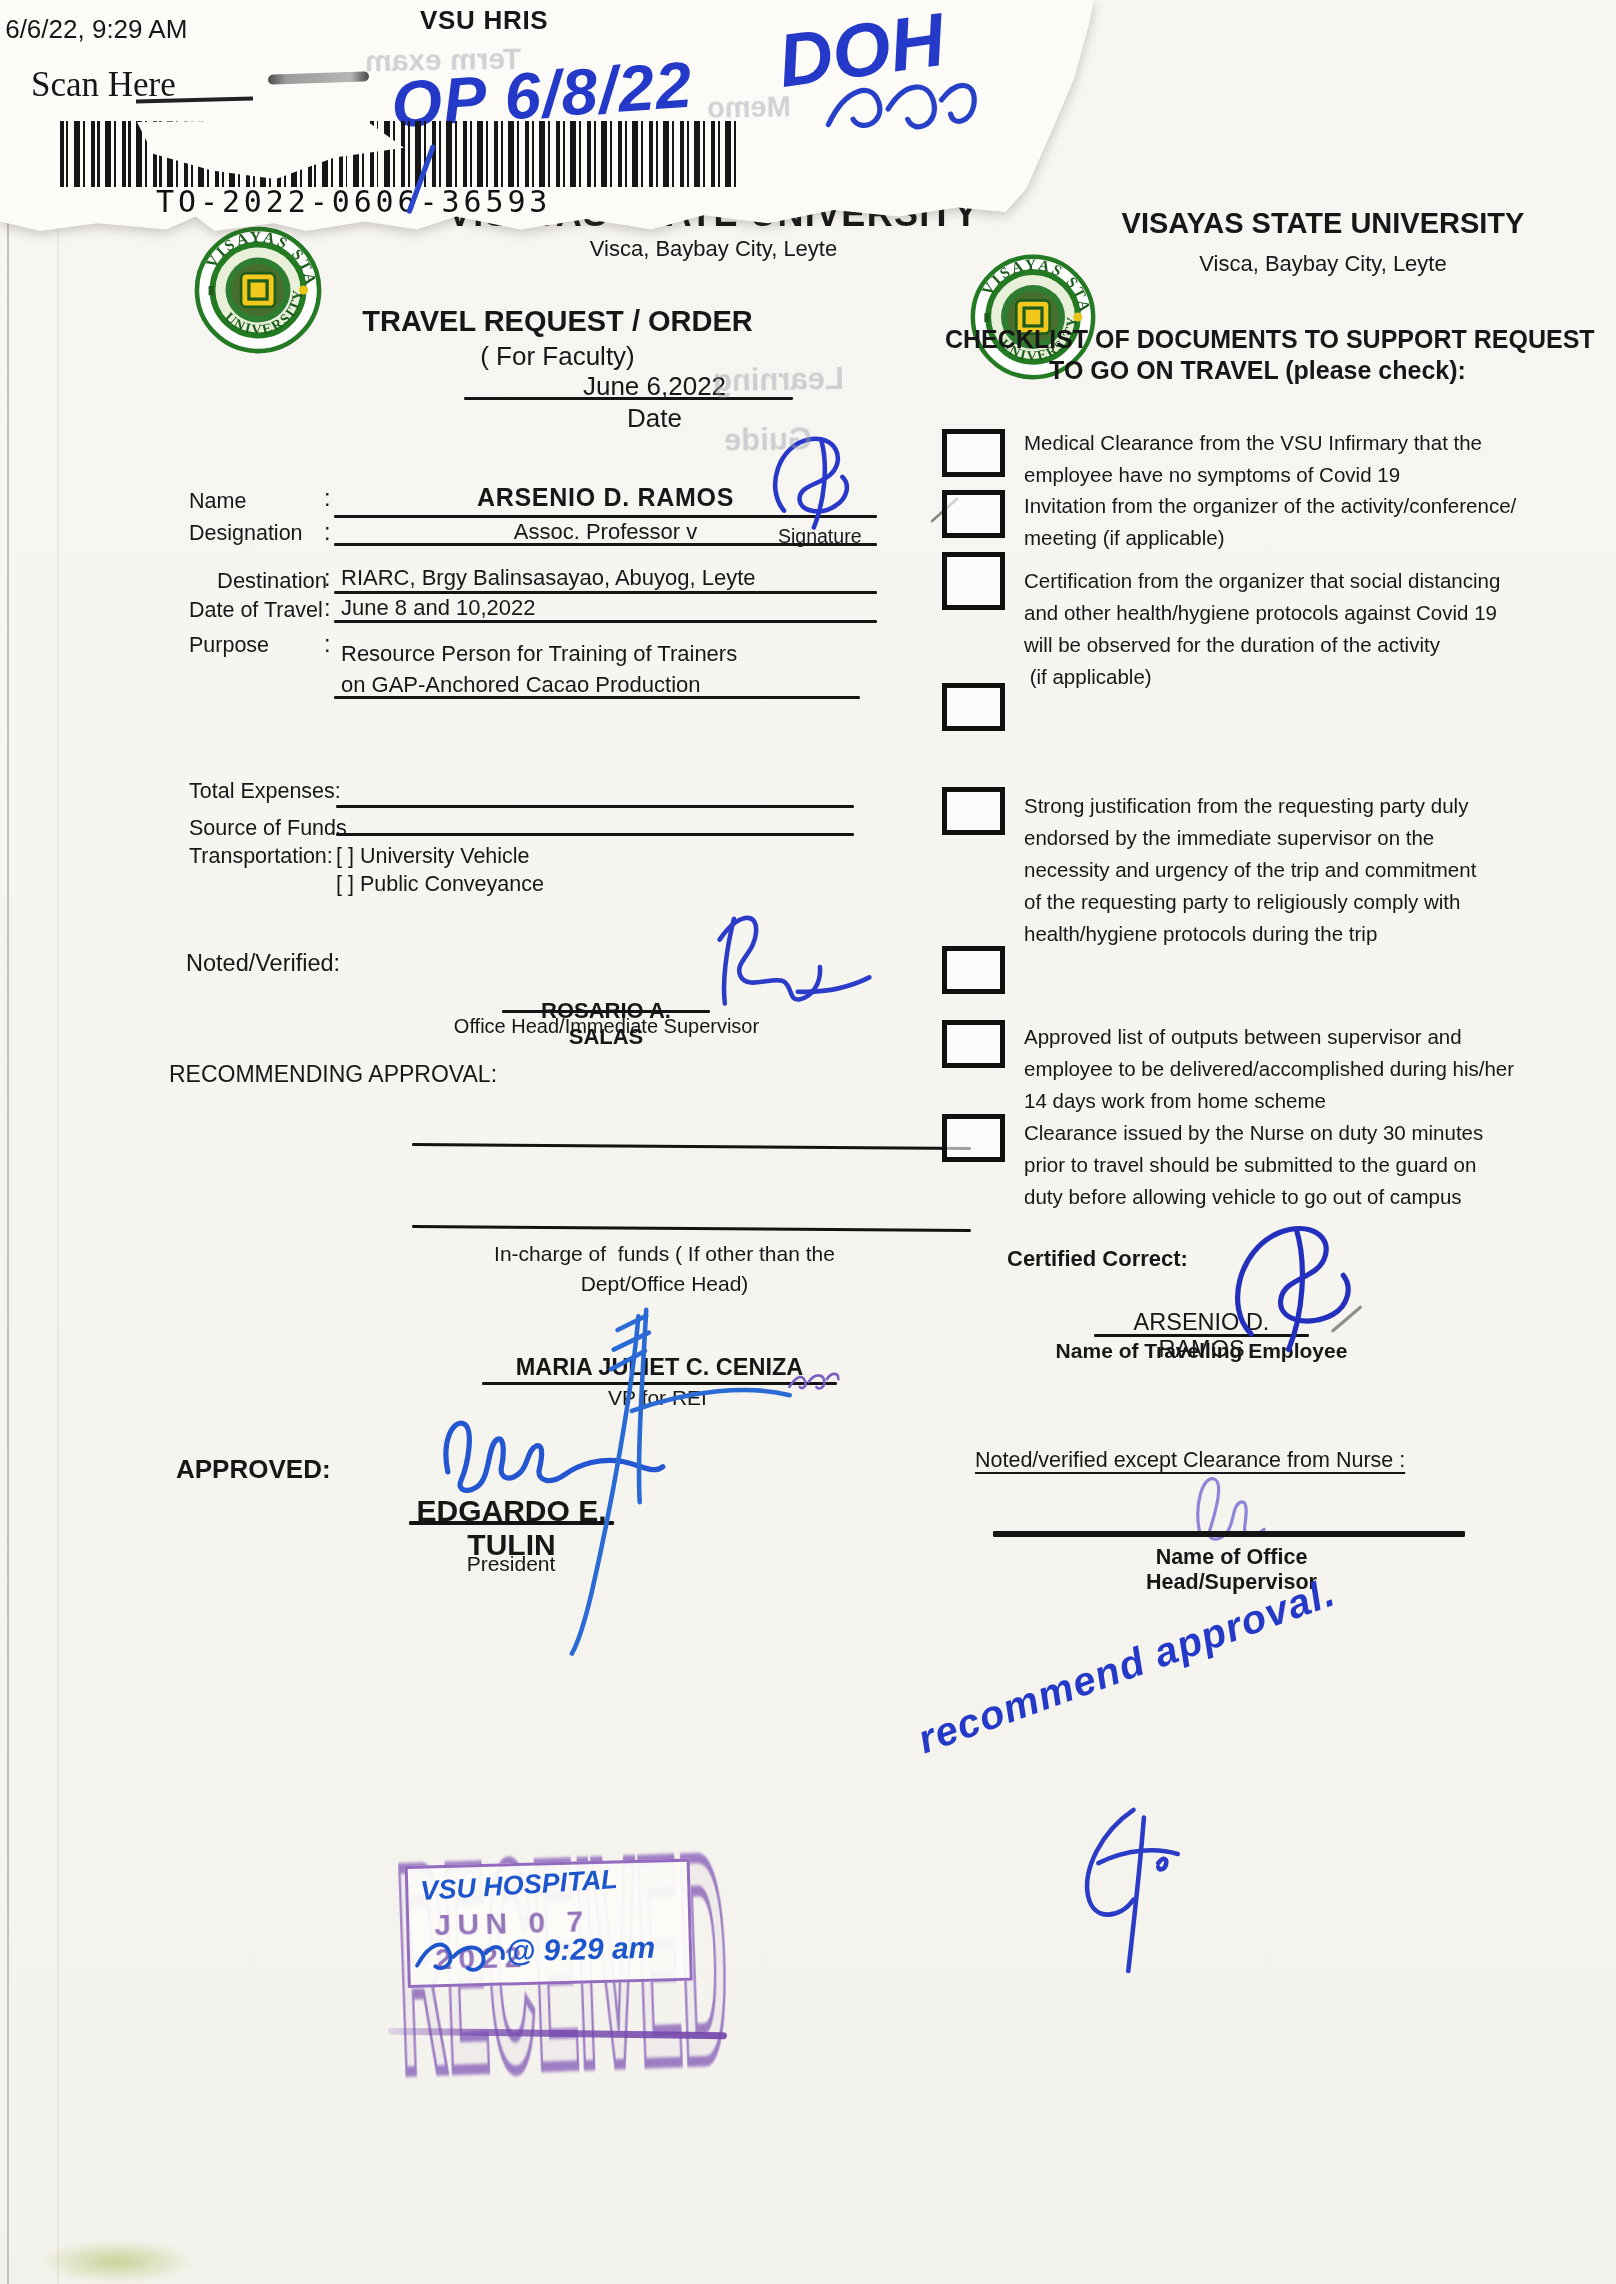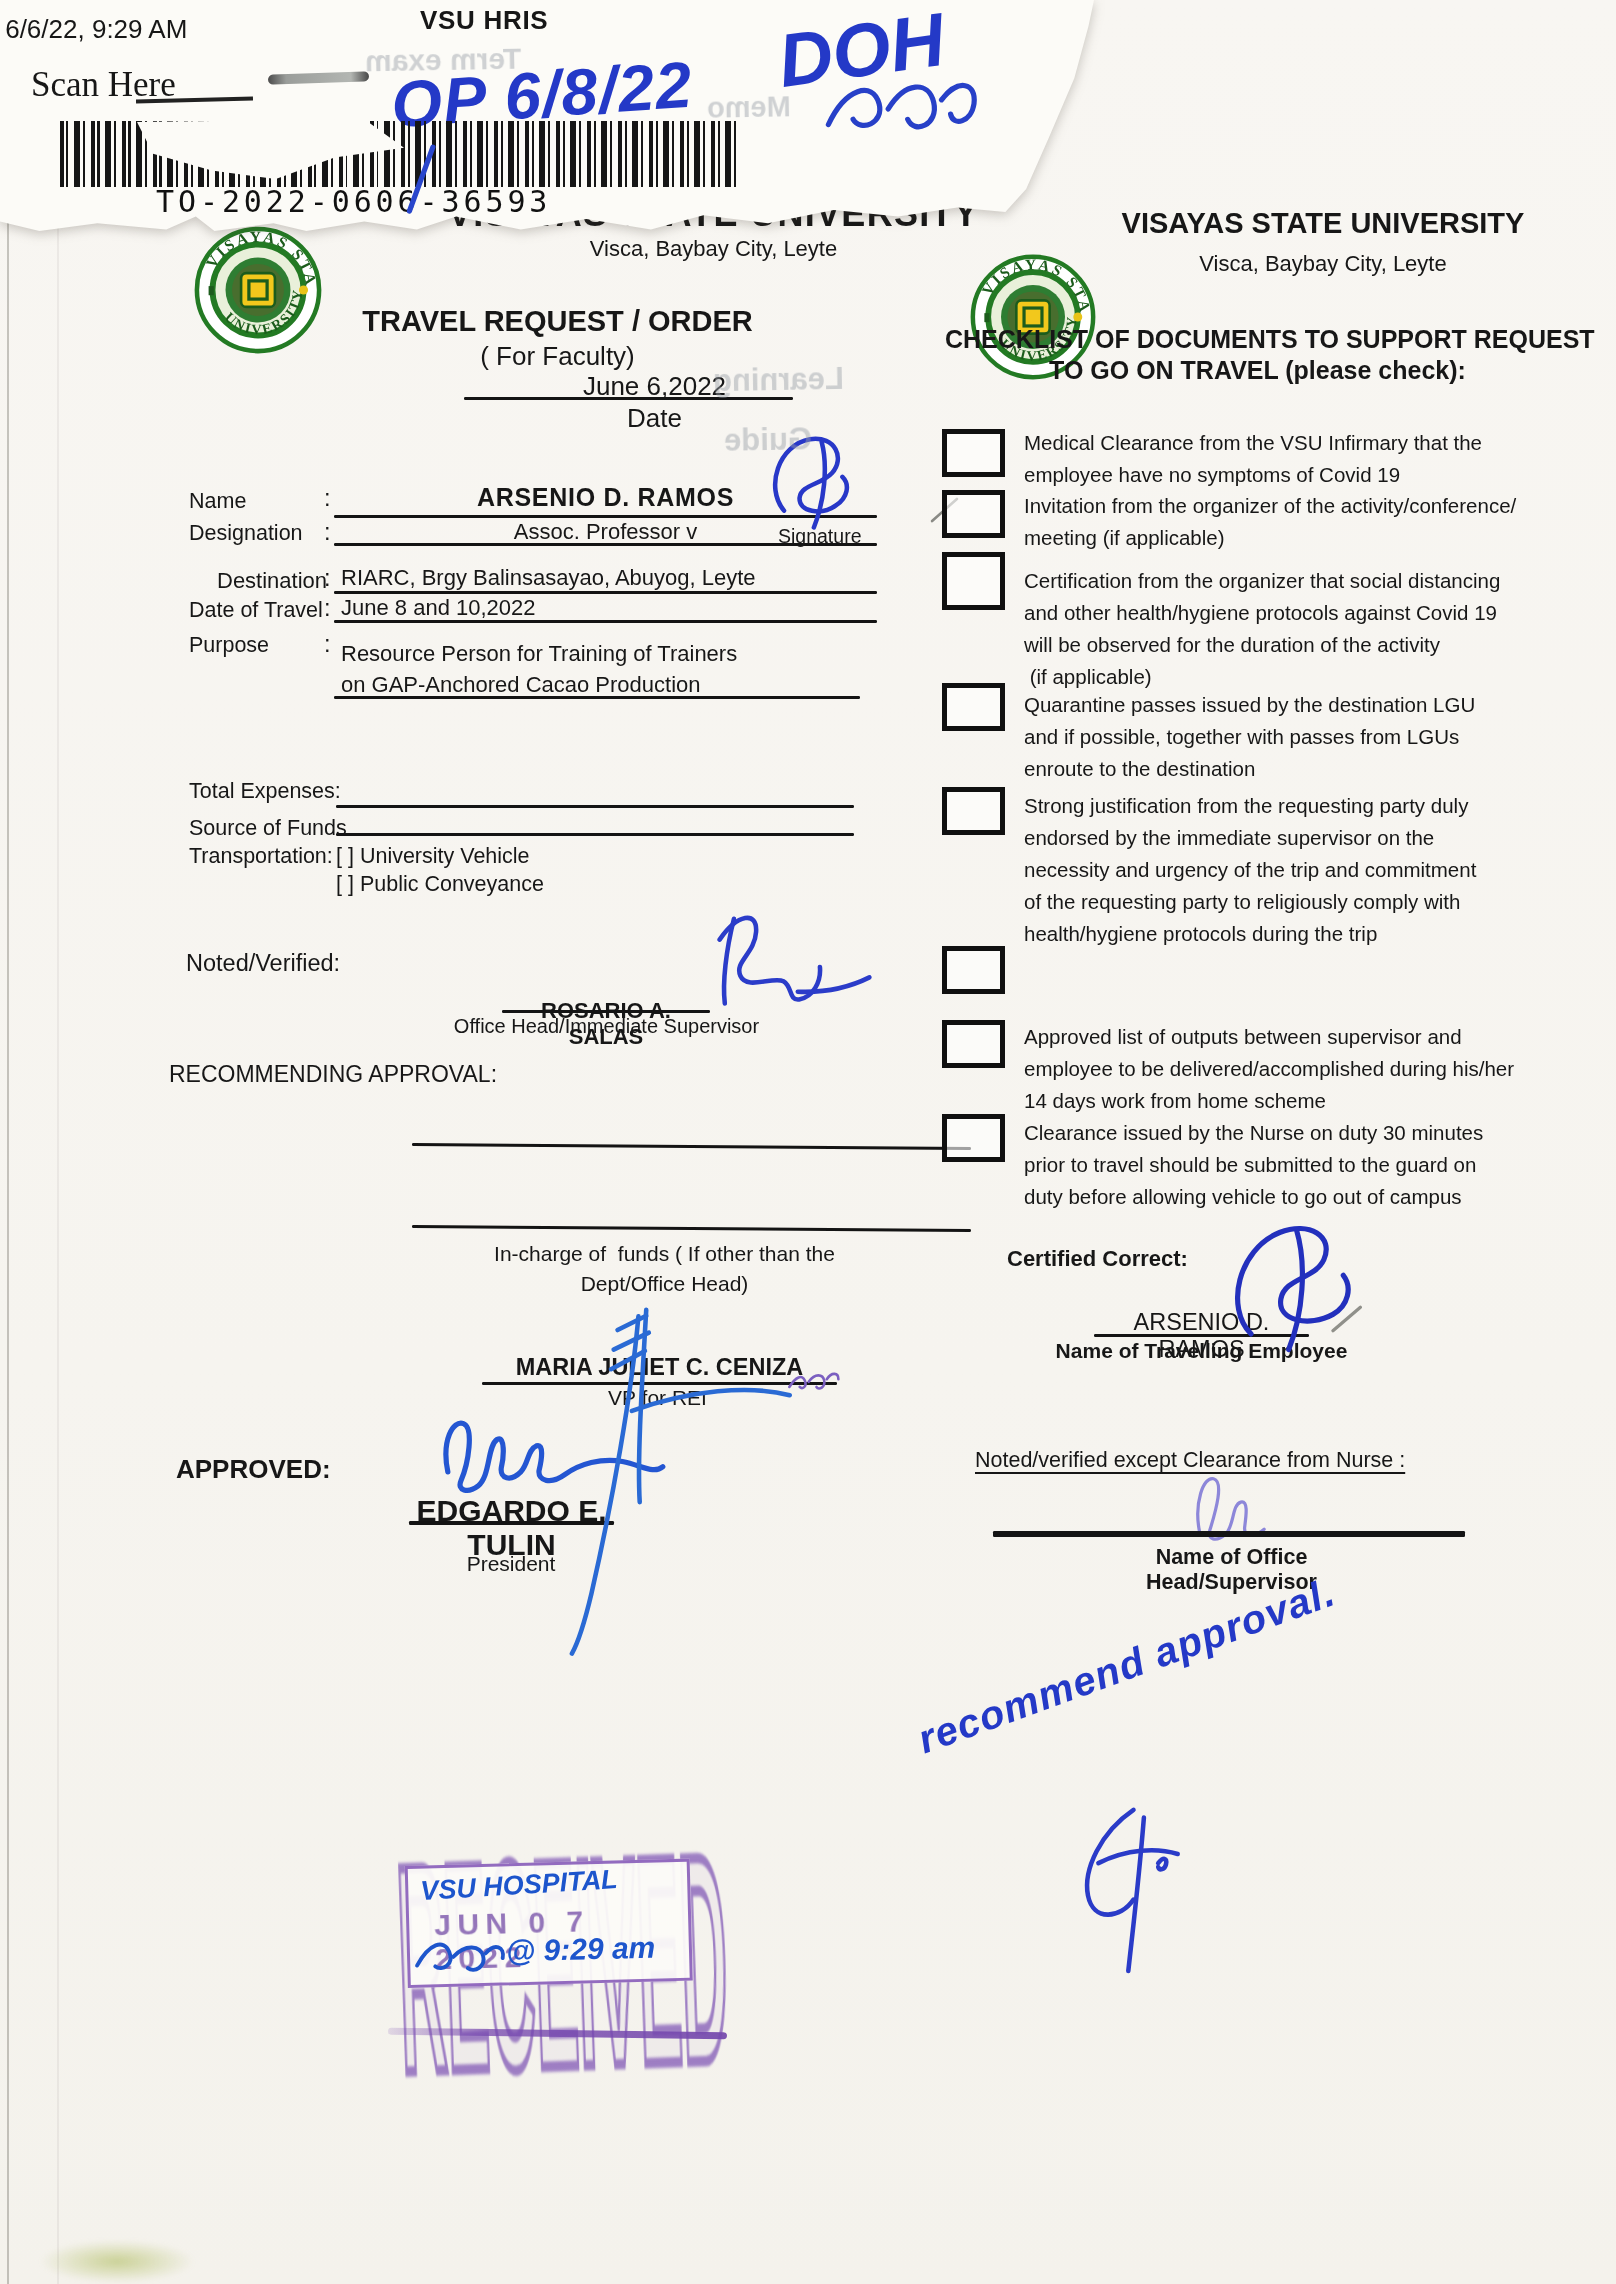--- a/index.html
+++ b/index.html
@@ -204,23 +204,20 @@
   <div class="ck-text abs" style="top:490px;">Invitation from the organizer of the activity/conference/
 meeting (if applicable)</div>
 
   <div class="ck-box abs" style="top:552px;height:48px;"></div>
   <div class="ck-text abs" style="top:565px;">Certification from the organizer that social distancing
 and other health/hygiene protocols against Covid 19
 will be observed for the duration of the activity
  (if applicable)</div>
 
   <div class="ck-box abs" style="top:683px;"></div>
-  <div class="ck-text abs" style="top:689px;">Quarantine passes issued by the destination LGU
-and if possible, together with passes from LGUs
-enroute to the destination</div>
 
   <div class="ck-box abs" style="top:787px;"></div>
   <div class="ck-text abs" style="top:790px;">Strong justification from the requesting party duly
 endorsed by the immediate supervisor on the
 necessity and urgency of the trip and commitment
 of the requesting party to religiously comply with
 health/hygiene protocols during the trip</div>
 
   <div class="ck-box abs" style="top:946px;"></div>
 

